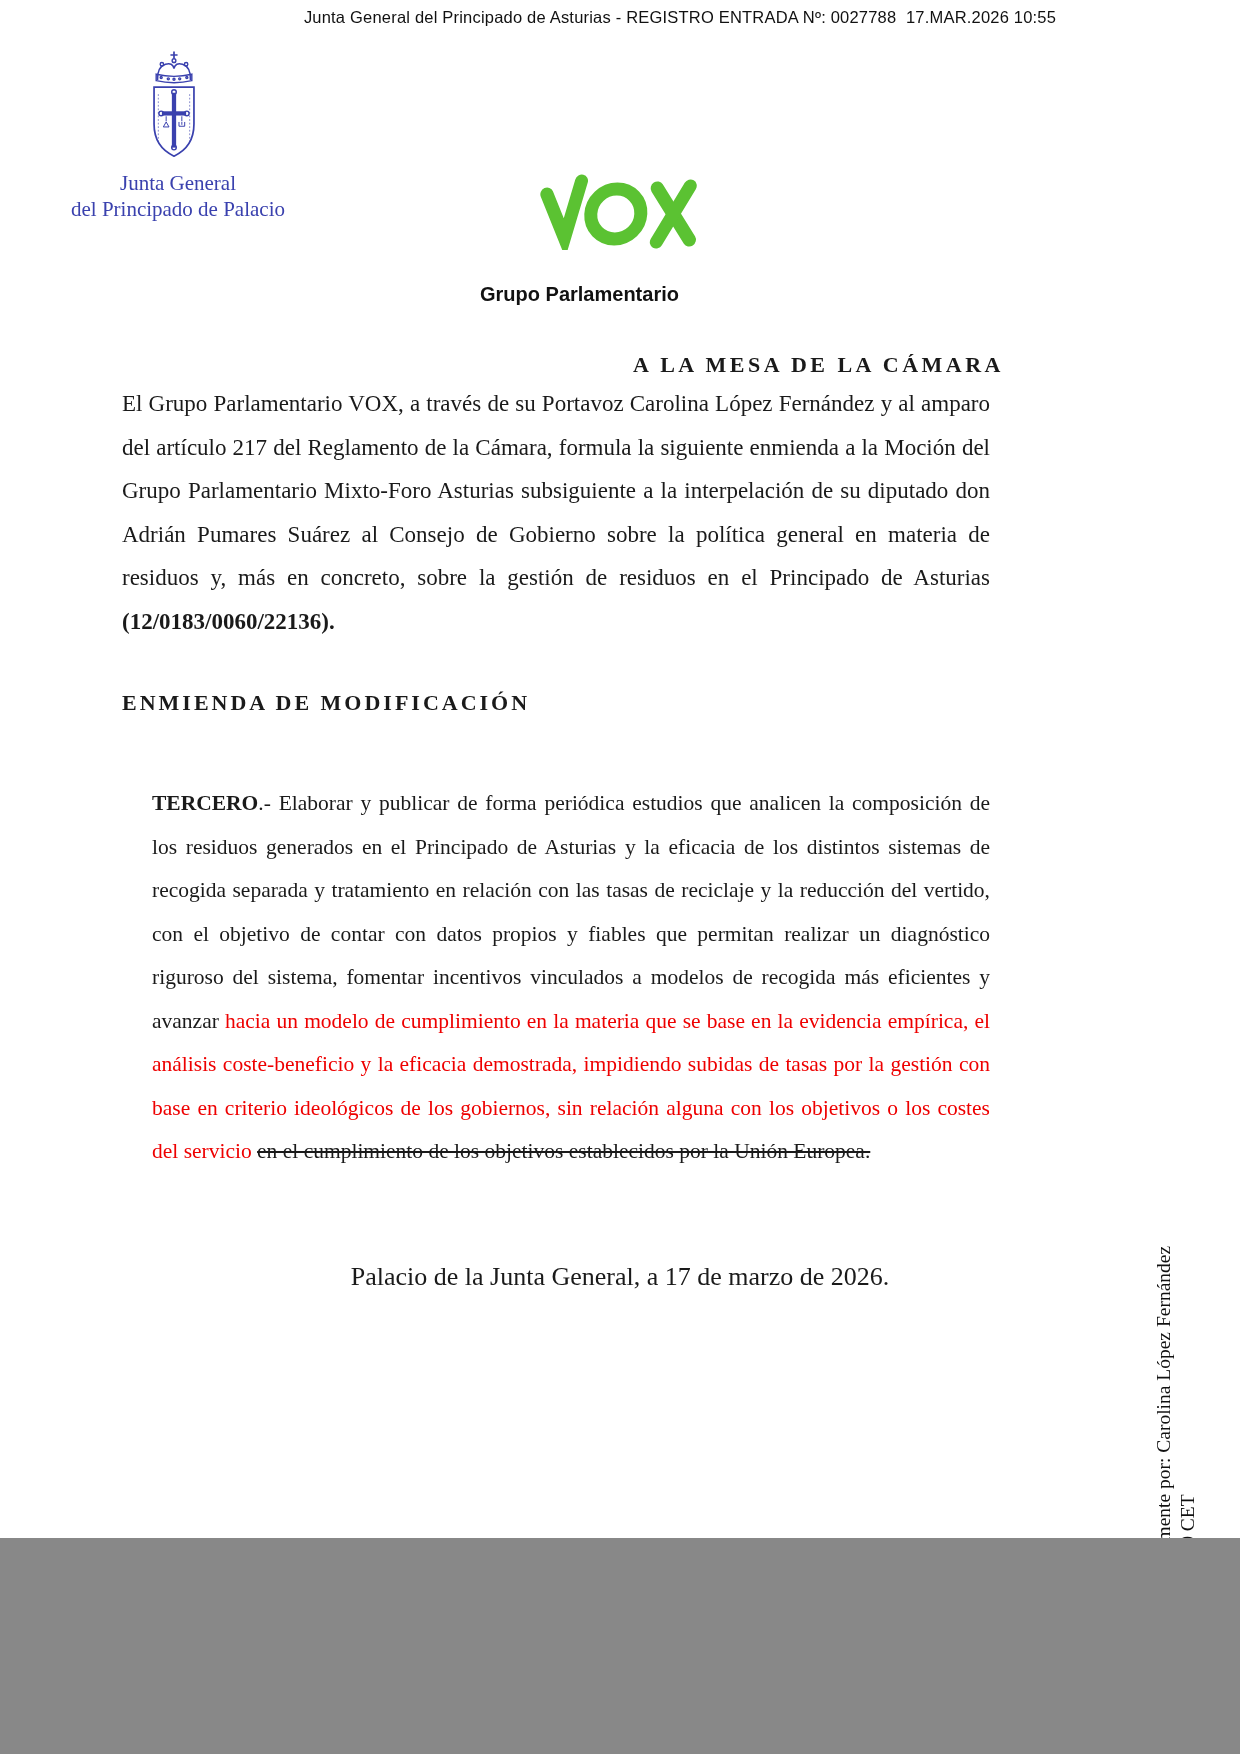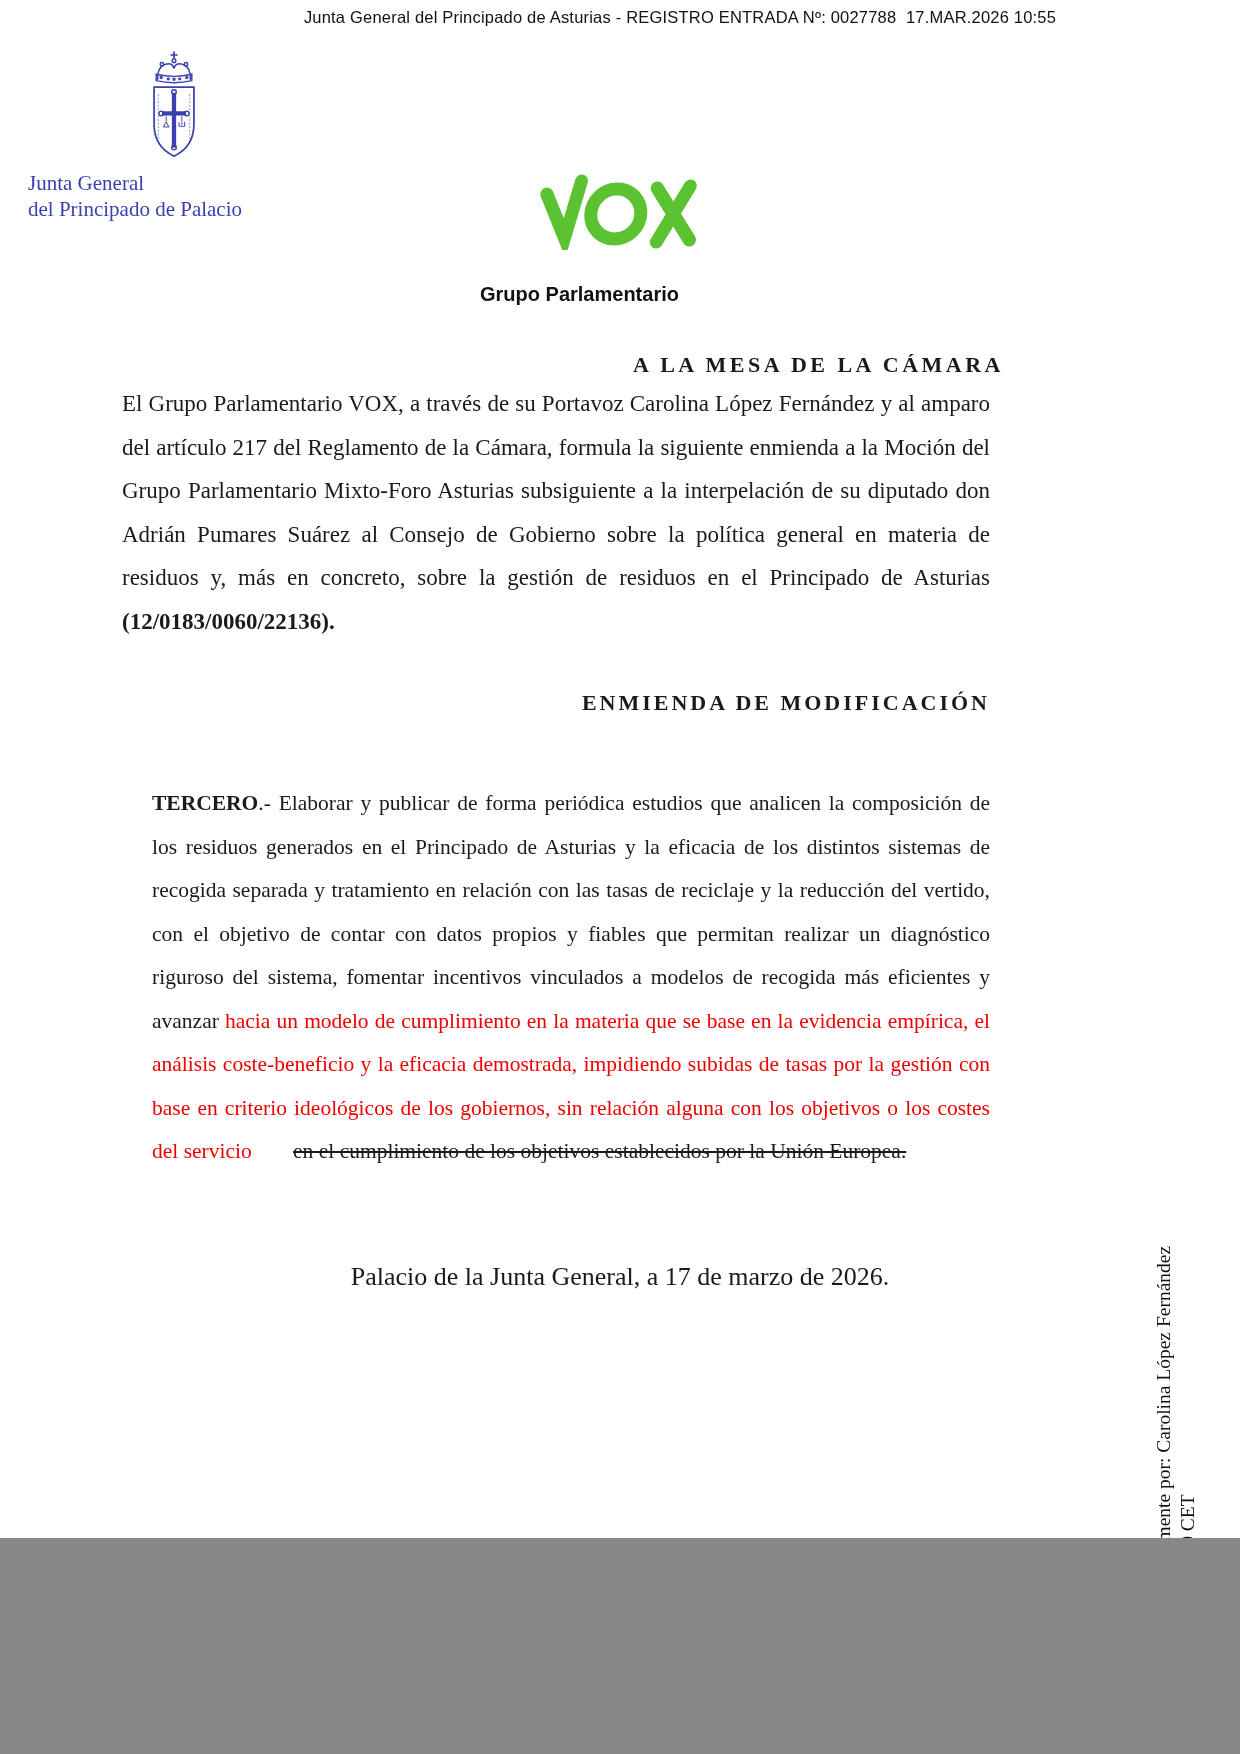--- a/index.html
+++ b/index.html
@@ -30,20 +30,21 @@
   
   .crest {
     position: absolute;
     left: 138px; top: 50px;
     width: 72px; height: 114px;
     color: var(--institution-blue, #3a41ae);
   }
   .institution-name {
     position: absolute;
     left: 28px; top: 170px; width: 300px;
+    text-align: center;
     color: var(--institution-blue, #3a41ae);
     font-size: 21px;
     line-height: 26px;
   }
 
   
   .vox-logo {
     position: absolute;
     left: 530px; top: 172px;
     width: 170px; height: 78px;
@@ -71,21 +72,21 @@
   .intro-paragraph {
     position: absolute;
     left: 122px; top: 382px; width: 868px;
     font-size: 23px;
     line-height: 43.5px;
     text-align: justify;
   }
   .section-heading {
     position: absolute;
     left: 122px; top: 690px; width: 868px;
-    text-align: right;
+    text-align: left;
     font-weight: 700;
     font-size: 22px;
     letter-spacing: 3px;
   }
   .amendment-paragraph {
     position: absolute;
     left: 152px; top: 782px; width: 838px;
     font-size: 21.5px;
     line-height: 43.5px;
     text-align: justify;
@@ -101,21 +102,21 @@
     position: absolute;
     left: 1080px; top: 1650px; width: 30px;
     text-align: center;
     font-size: 21px;
   }
 
   
   .seg-normal {}
   .seg-bold { font-weight: 700; }
   .seg-red { color: var(--amendment-red, #ee0000); }
-  .seg-strike { text-decoration: line-through; text-decoration-thickness: 1.5px; margin-left: 36px; }
+  .seg-strike { text-decoration: line-through; text-decoration-thickness: 1.5px; }
 
   
   .signature { position: absolute; left: 1152px; top: 1198px; width: 0; height: 0; }
   .signature-inner {
     width: 500px;
     transform-origin: 0 0;
     transform: rotate(-90deg) translateX(-500px);
     font-size: 19.5px;
     line-height: 24px;
     white-space: nowrap;

